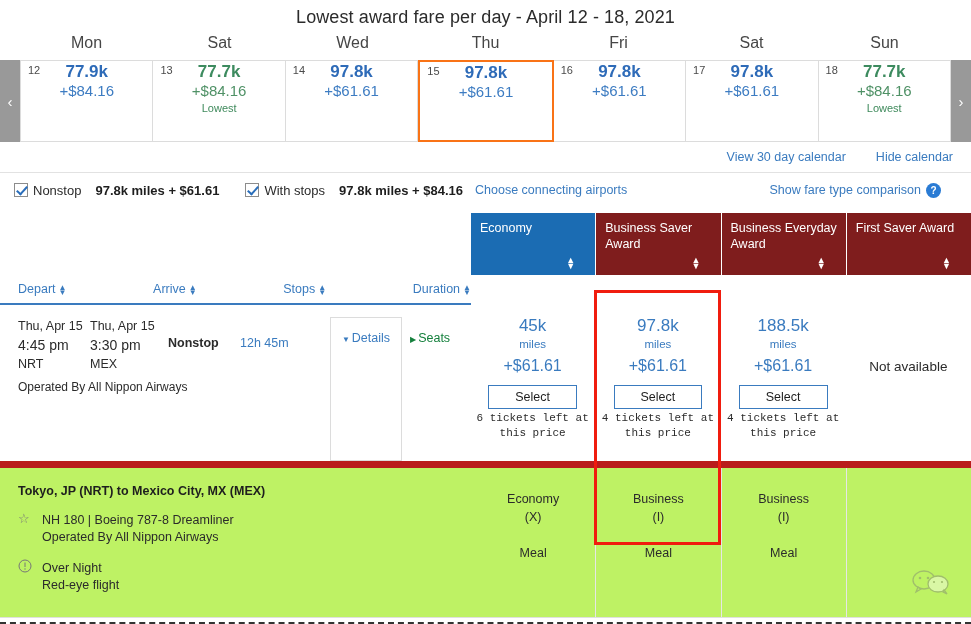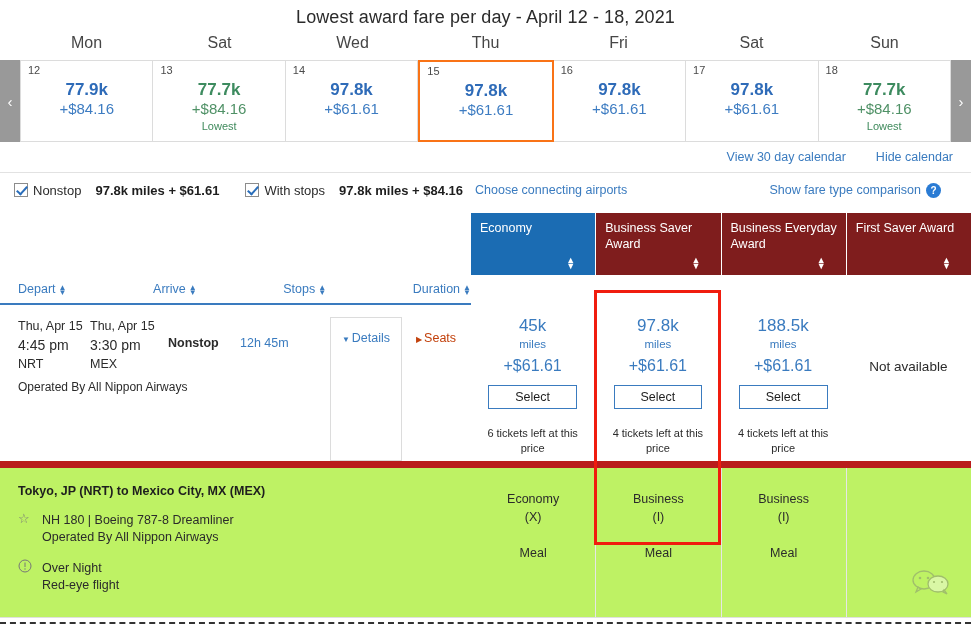--- a/index.html
+++ b/index.html
@@ -59,21 +59,20 @@
     display: flex;
     flex: 1 1 auto;
   }
   .cal-cell {
     flex: 1 1 0;
     position: relative;
     background: #ffffff;
     border: 1px solid #dcdcdc;
     border-left: none;
     text-align: center;
-    padding-top: 18px;
     cursor: pointer;
   }
   .cal-cell:first-child { border-left: 1px solid #dcdcdc; }
   .cal-cell.selected {
     border: 2px solid #f97316;
     z-index: 3;
   }
   .cal-daynum {
     position: absolute;
     left: 7px; top: 3px;
@@ -272,22 +271,22 @@
     font-size: 12.5px;
     color: #3a7bbf;
     text-align: center;
     padding-top: 13px;
     cursor: pointer;
     height: 144px;
   }
   .seats-tab {
     width: 60px;
     font-size: 12.5px;
-    color: #c2410c;
-    text-align: center;
+    color: #15803d;
+    text-align: left;
     padding: 14px 0 0 8px;
     cursor: pointer;
     height: 30px;
   }
   .tri { font-size: 8px; margin-right: 2px; }
 
   .fare-cells {
     display: flex;
     flex: 1 1 auto;
   }
@@ -319,23 +318,24 @@
     border: 1px solid #3a7bbf;
     background: #ffffff;
     color: #1e1e1e;
     font-size: 12.5px;
     cursor: pointer;
     font-family: "Liberation Sans", sans-serif;
   }
   .fc-tickets {
     font-size: 11px;
     color: #2b2b2b;
-    margin-top: 17px;
+    margin-top: 2px;
     line-height: 1.35;
     padding: 0 6px;
+    font-family: Liberation Mono, monospace;
   }
   .fc-na {
     font-size: 13.5px;
     color: #2b2b2b;
     padding-top: 42px;
   }
 
   
   .detail-panel {
     display: flex;

